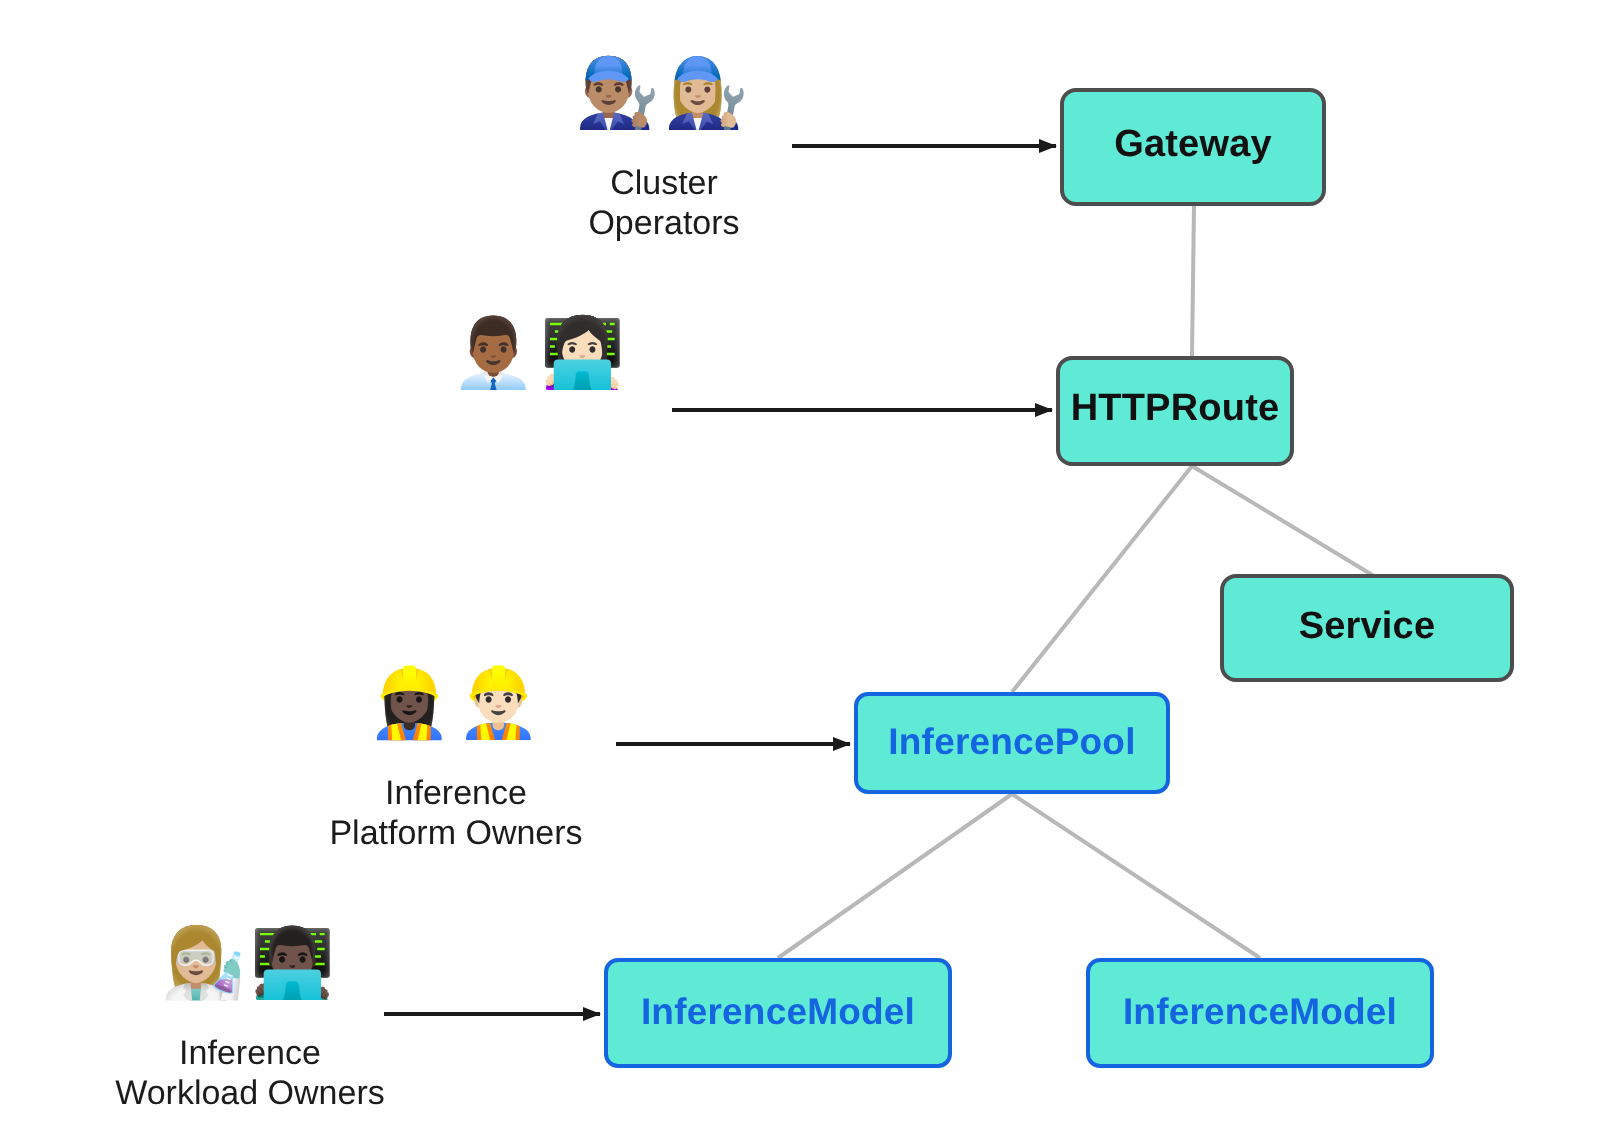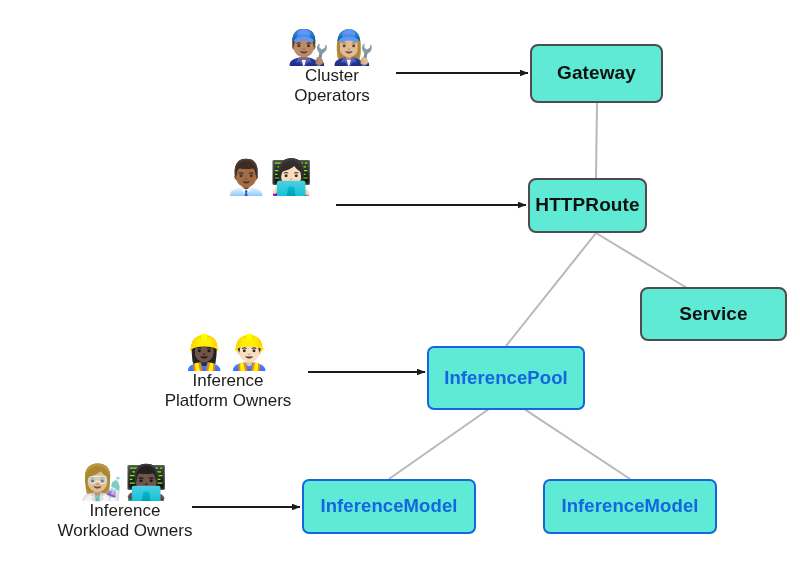--- a/index.html
+++ b/index.html
@@ -49,43 +49,43 @@
   .node.blue {
     border: 2.5px solid #1565e0;
     color: #1565e0;
     border-radius: 7px;
     font-size: 18.5px;
   }
 
   
   #node-gateway       { left: 530px; top: 44px;  width: 133px; height: 59px; }
   #node-httproute     { left: 528px; top: 178px; width: 119px; height: 55px; }
-  #node-service       { left: 640px; top: 287px; width: 147px; height: 54px; }
-  #node-inferencepool { left: 427px; top: 346px; width: 158px; height: 64px; }
+  #node-service       { left: 610px; top: 287px; width: 147px; height: 54px; }
+  #node-inferencepool { left: 427px; top: 346px; width: 158px; height: 51px; }
   #node-model-1       { left: 302px; top: 479px; width: 174px; height: 55px; }
   #node-model-2       { left: 543px; top: 479px; width: 174px; height: 55px; }
 
   
   .persona {
     position: absolute;
     display: flex;
     flex-direction: column;
     align-items: center;
     width: 200px;
   }
   .persona-emojis {
     font-family: "DejaVu Sans", sans-serif;
     font-size: 34px;
     line-height: 1;
     letter-spacing: 2px;
     white-space: nowrap;
     user-select: none;
   }
   .persona-label {
-    margin-top: 2px;
+    margin-top: 18px;
     font-size: 17px;
     color: #1c1c1c;
     text-align: center;
     line-height: 1.2;
     white-space: pre-line;
     font-weight: normal;
   }
 
   #persona-cluster-operators  { left: 232px; top: 30px; }
   #persona-app-developers     { left: 170px; top: 160px; }

